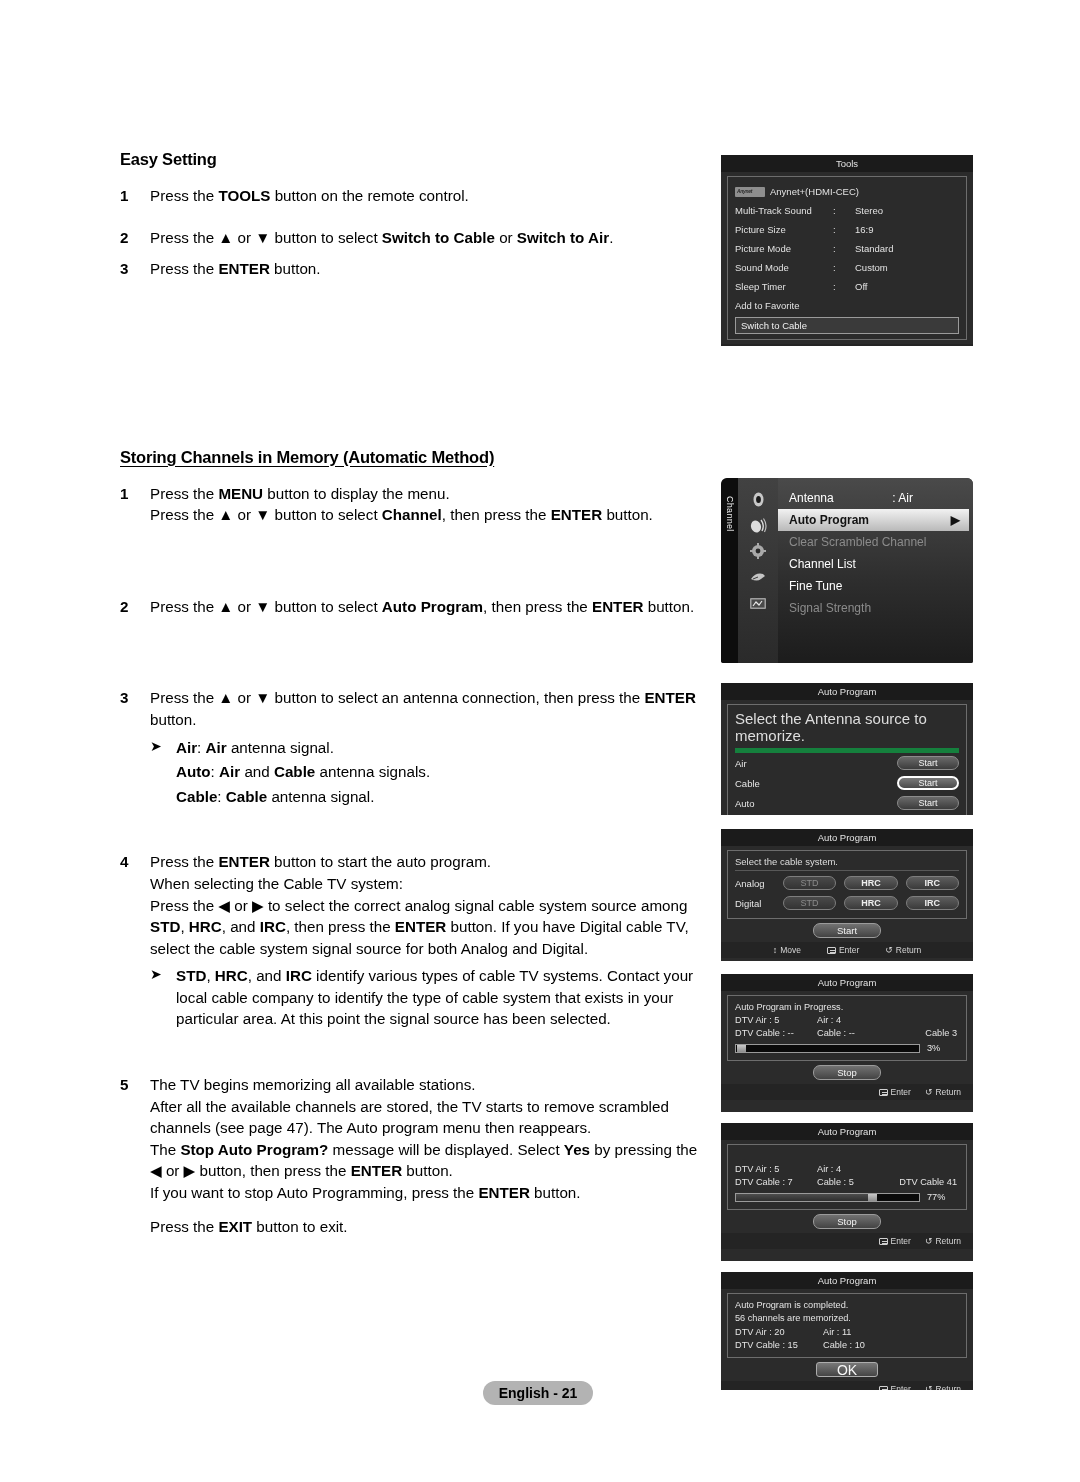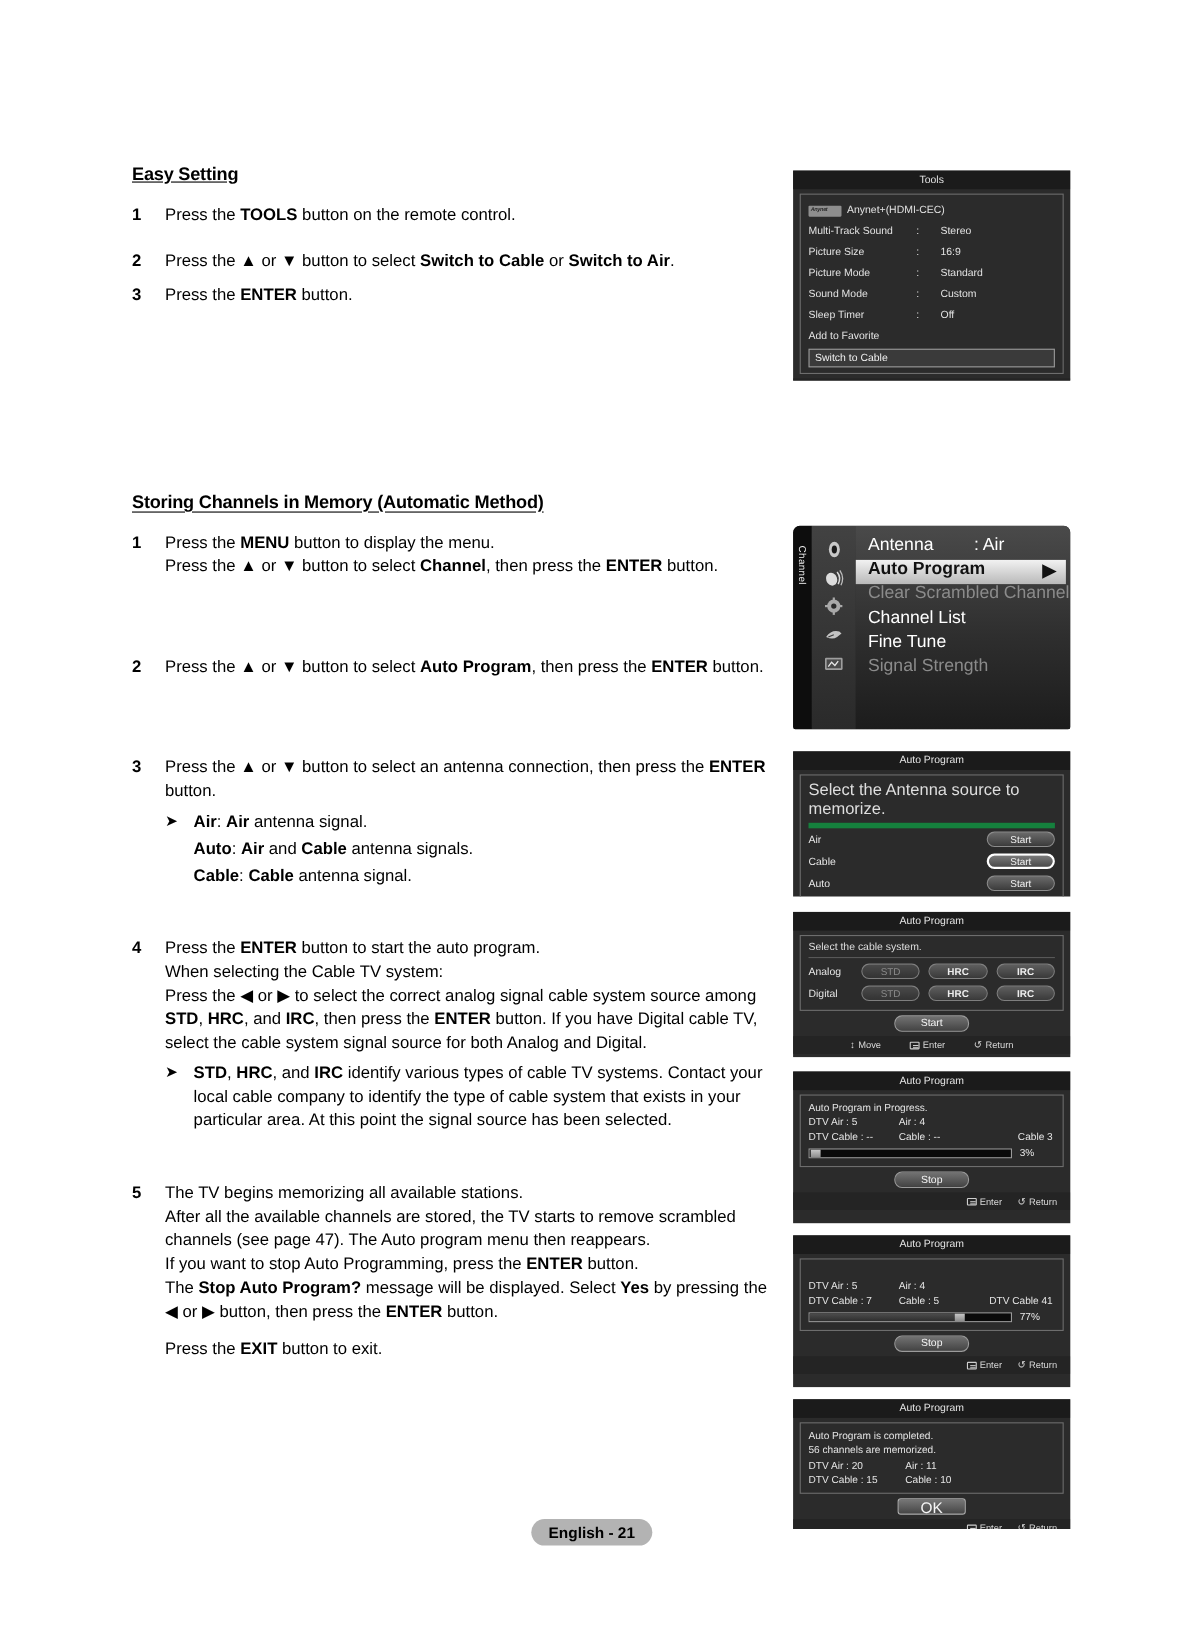--- a/index.html
+++ b/index.html
@@ -19,21 +19,20 @@
   .text-col {
     position: absolute;
     left: 120px; top: 150px;
     width: 590px;
   }
   h2.section-head {
     font-size: 16.5px;
     font-weight: bold;
     margin: 0 0 16px 0;
     letter-spacing: -0.2px;
-    text-decoration: underline;
   }
   h2.section-head.underlined {
     text-decoration: underline;
     text-underline-offset: 3px;
   }
   .step {
     display: flex;
     margin-bottom: 10px;
     font-size: 15.2px;
     line-height: 1.42;
@@ -194,23 +193,23 @@
     display: flex; align-items: center; justify-content: center;
   }
   .ic { display: block; }
   .chan-items {
     flex: 1 1 auto;
     background: linear-gradient(180deg,#4a4a4a 0%, #2e2e2e 55%, #1c1c1c 100%);
     padding-top: 9px;
   }
   .chan-row {
     height: 22px;
-    display: flex; align-items: flex-start;
+    display: flex; align-items: center;
     padding-left: 11px;
-    font-size: 16px;
+    font-size: 12px;
     color: #ffffff;
     gap: 17px;
   }
   .chan-row.dim { color: #8b8b8b; }
   .chan-row.sel {
     background: linear-gradient(180deg,#f2f2f2 0%, #b9b9b9 100%);
     color: #121212;
     font-weight: bold;
     justify-content: space-between;
     padding-right: 9px;
@@ -391,22 +390,22 @@
     </div>
   </div>
 
   <div class="spacer-md"></div>
 
   <div class="step">
     <div class="num">5</div>
     <div class="body">
       <p>The TV begins memorizing all available stations.</p>
       <p>After all the available channels are stored, the TV starts to remove scrambled channels (see page 47). The Auto program menu then reappears.</p>
+      <p>The <b>Stop Auto Program?</b> message will be displayed. Select <b>Yes</b> by pressing the ◀ or ▶ button, then press the <b>ENTER</b> button.</p>
       <p>If you want to stop Auto Programming, press the <b>ENTER</b> button.</p>
-      <p>The <b>Stop Auto Program?</b> message will be displayed. Select <b>Yes</b> by pressing the ◀ or ▶ button, then press the <b>ENTER</b> button.</p>
       <p style="height:13px"></p>
       <p>Press the <b>EXIT</b> button to exit.</p>
     </div>
   </div>
 
 </div>
 
 <div class="page-footer">English - 21</div>
 
 <div class="osd" id="tools-panel">

